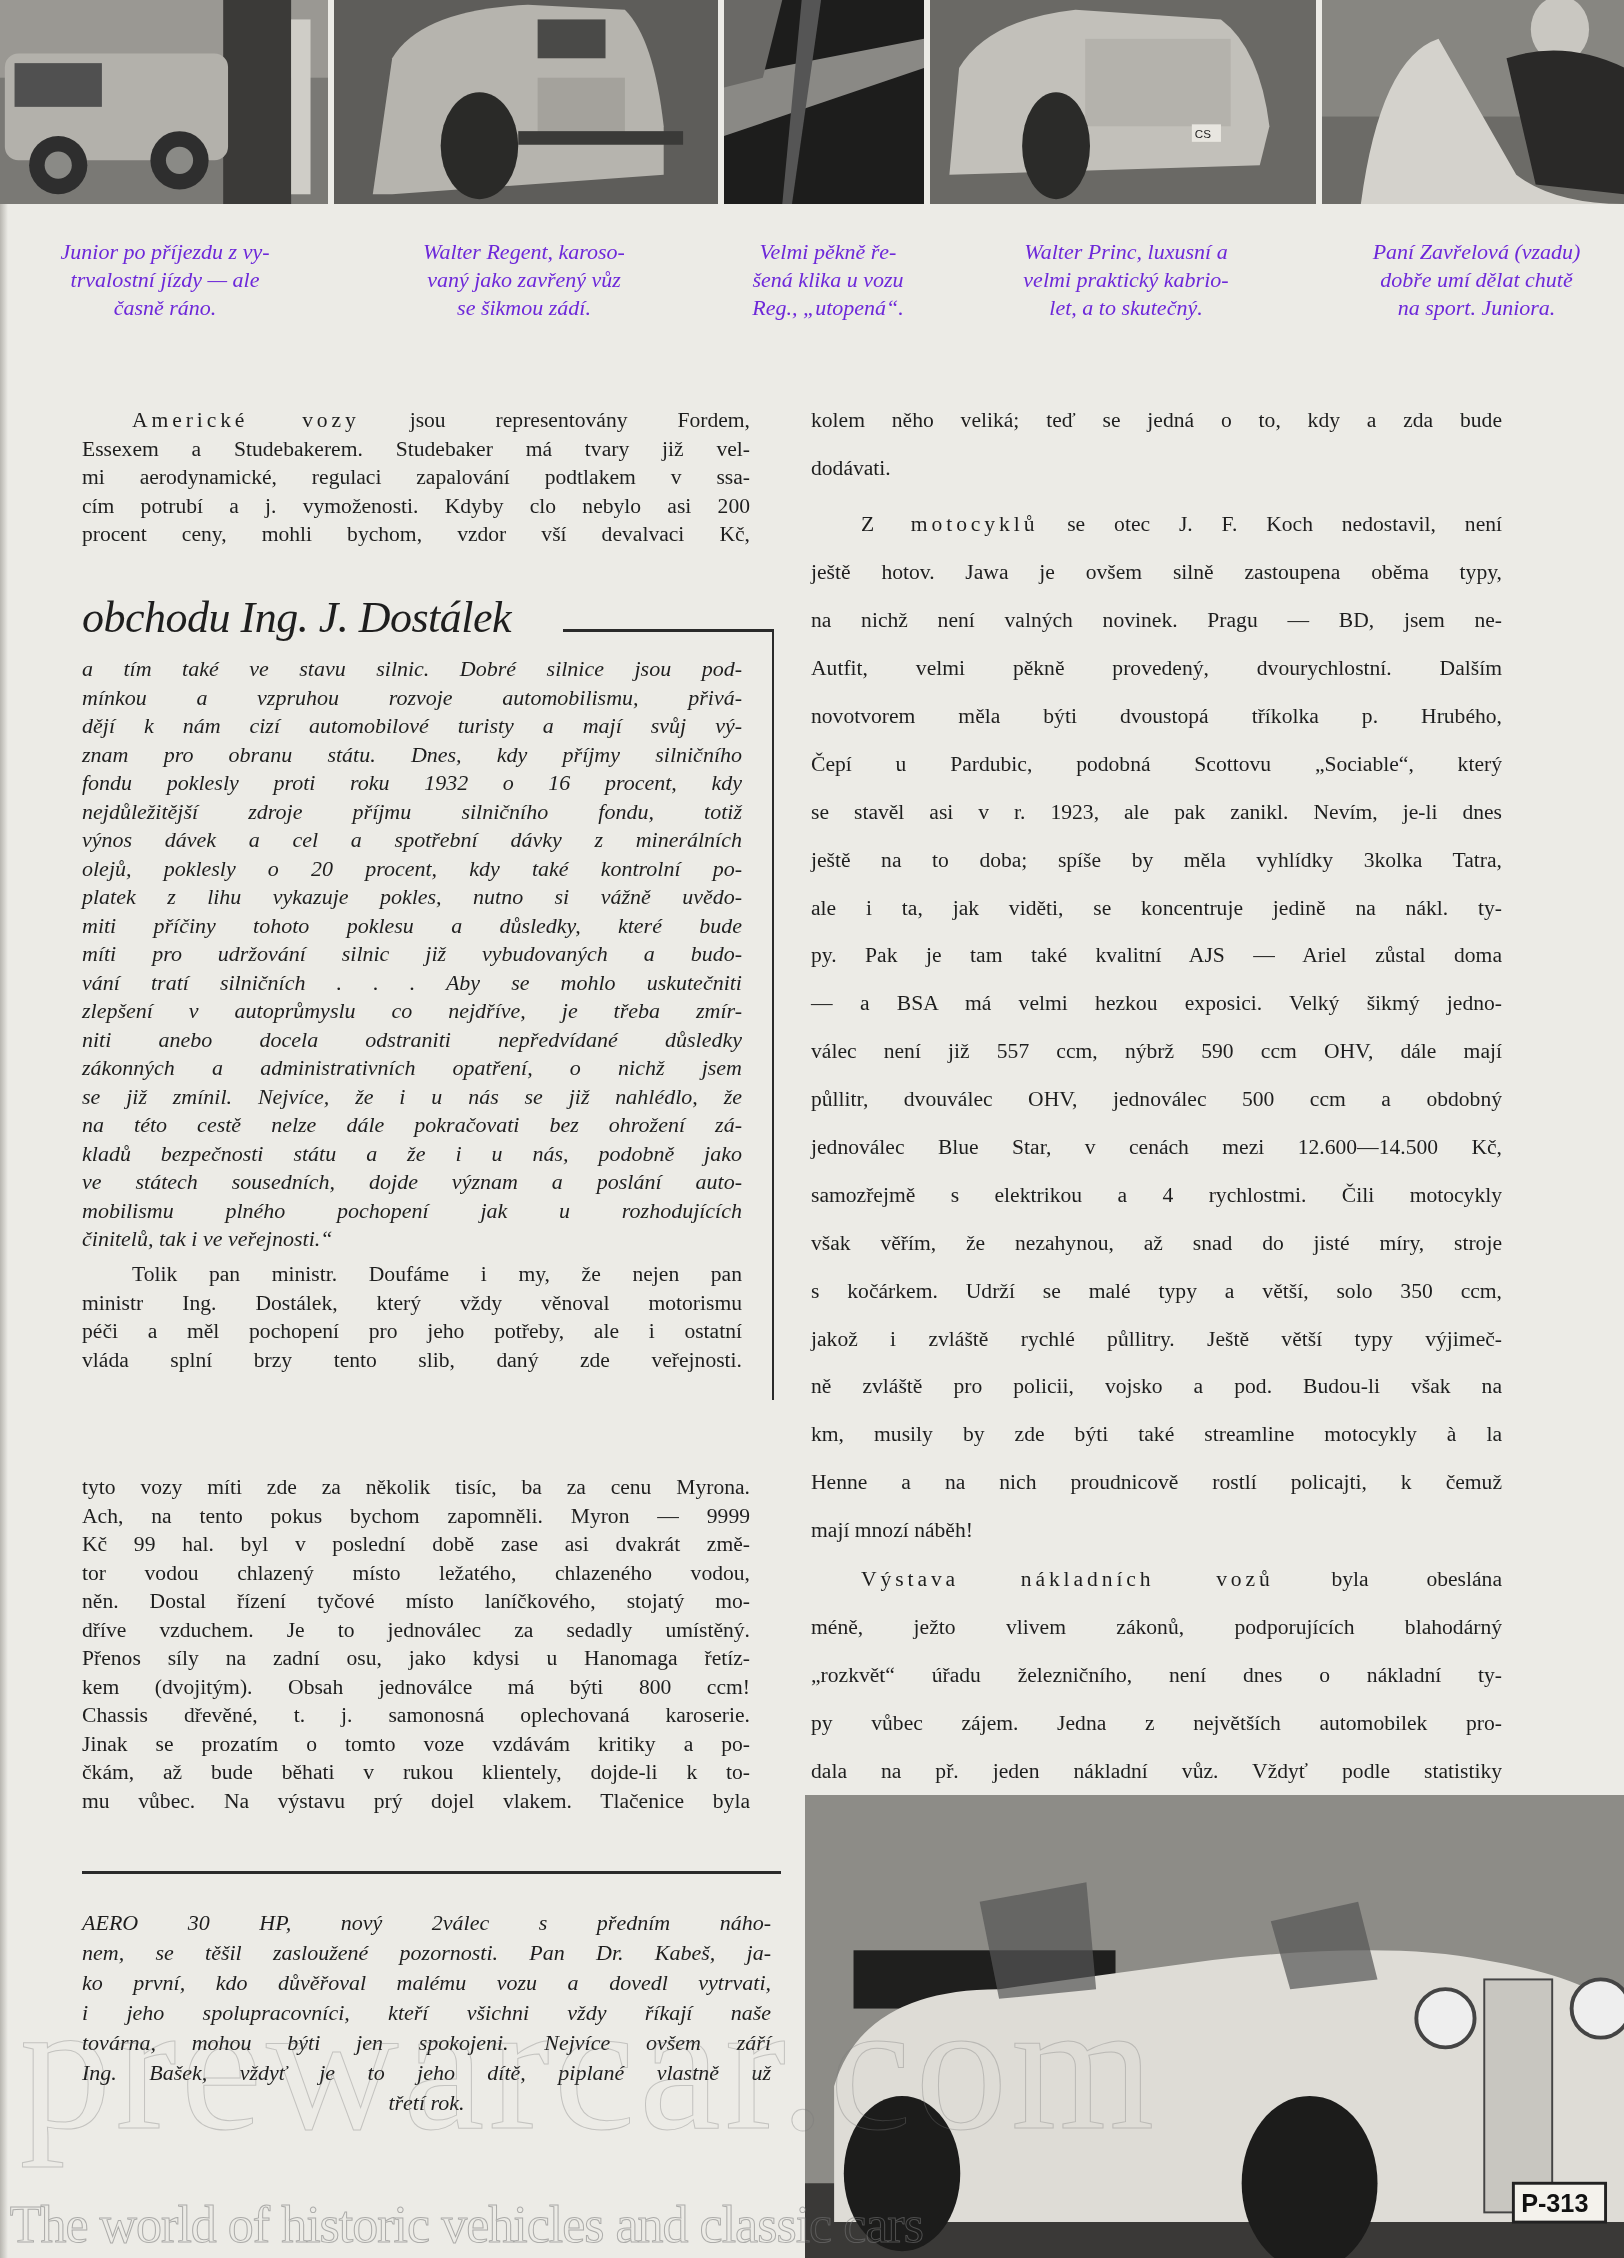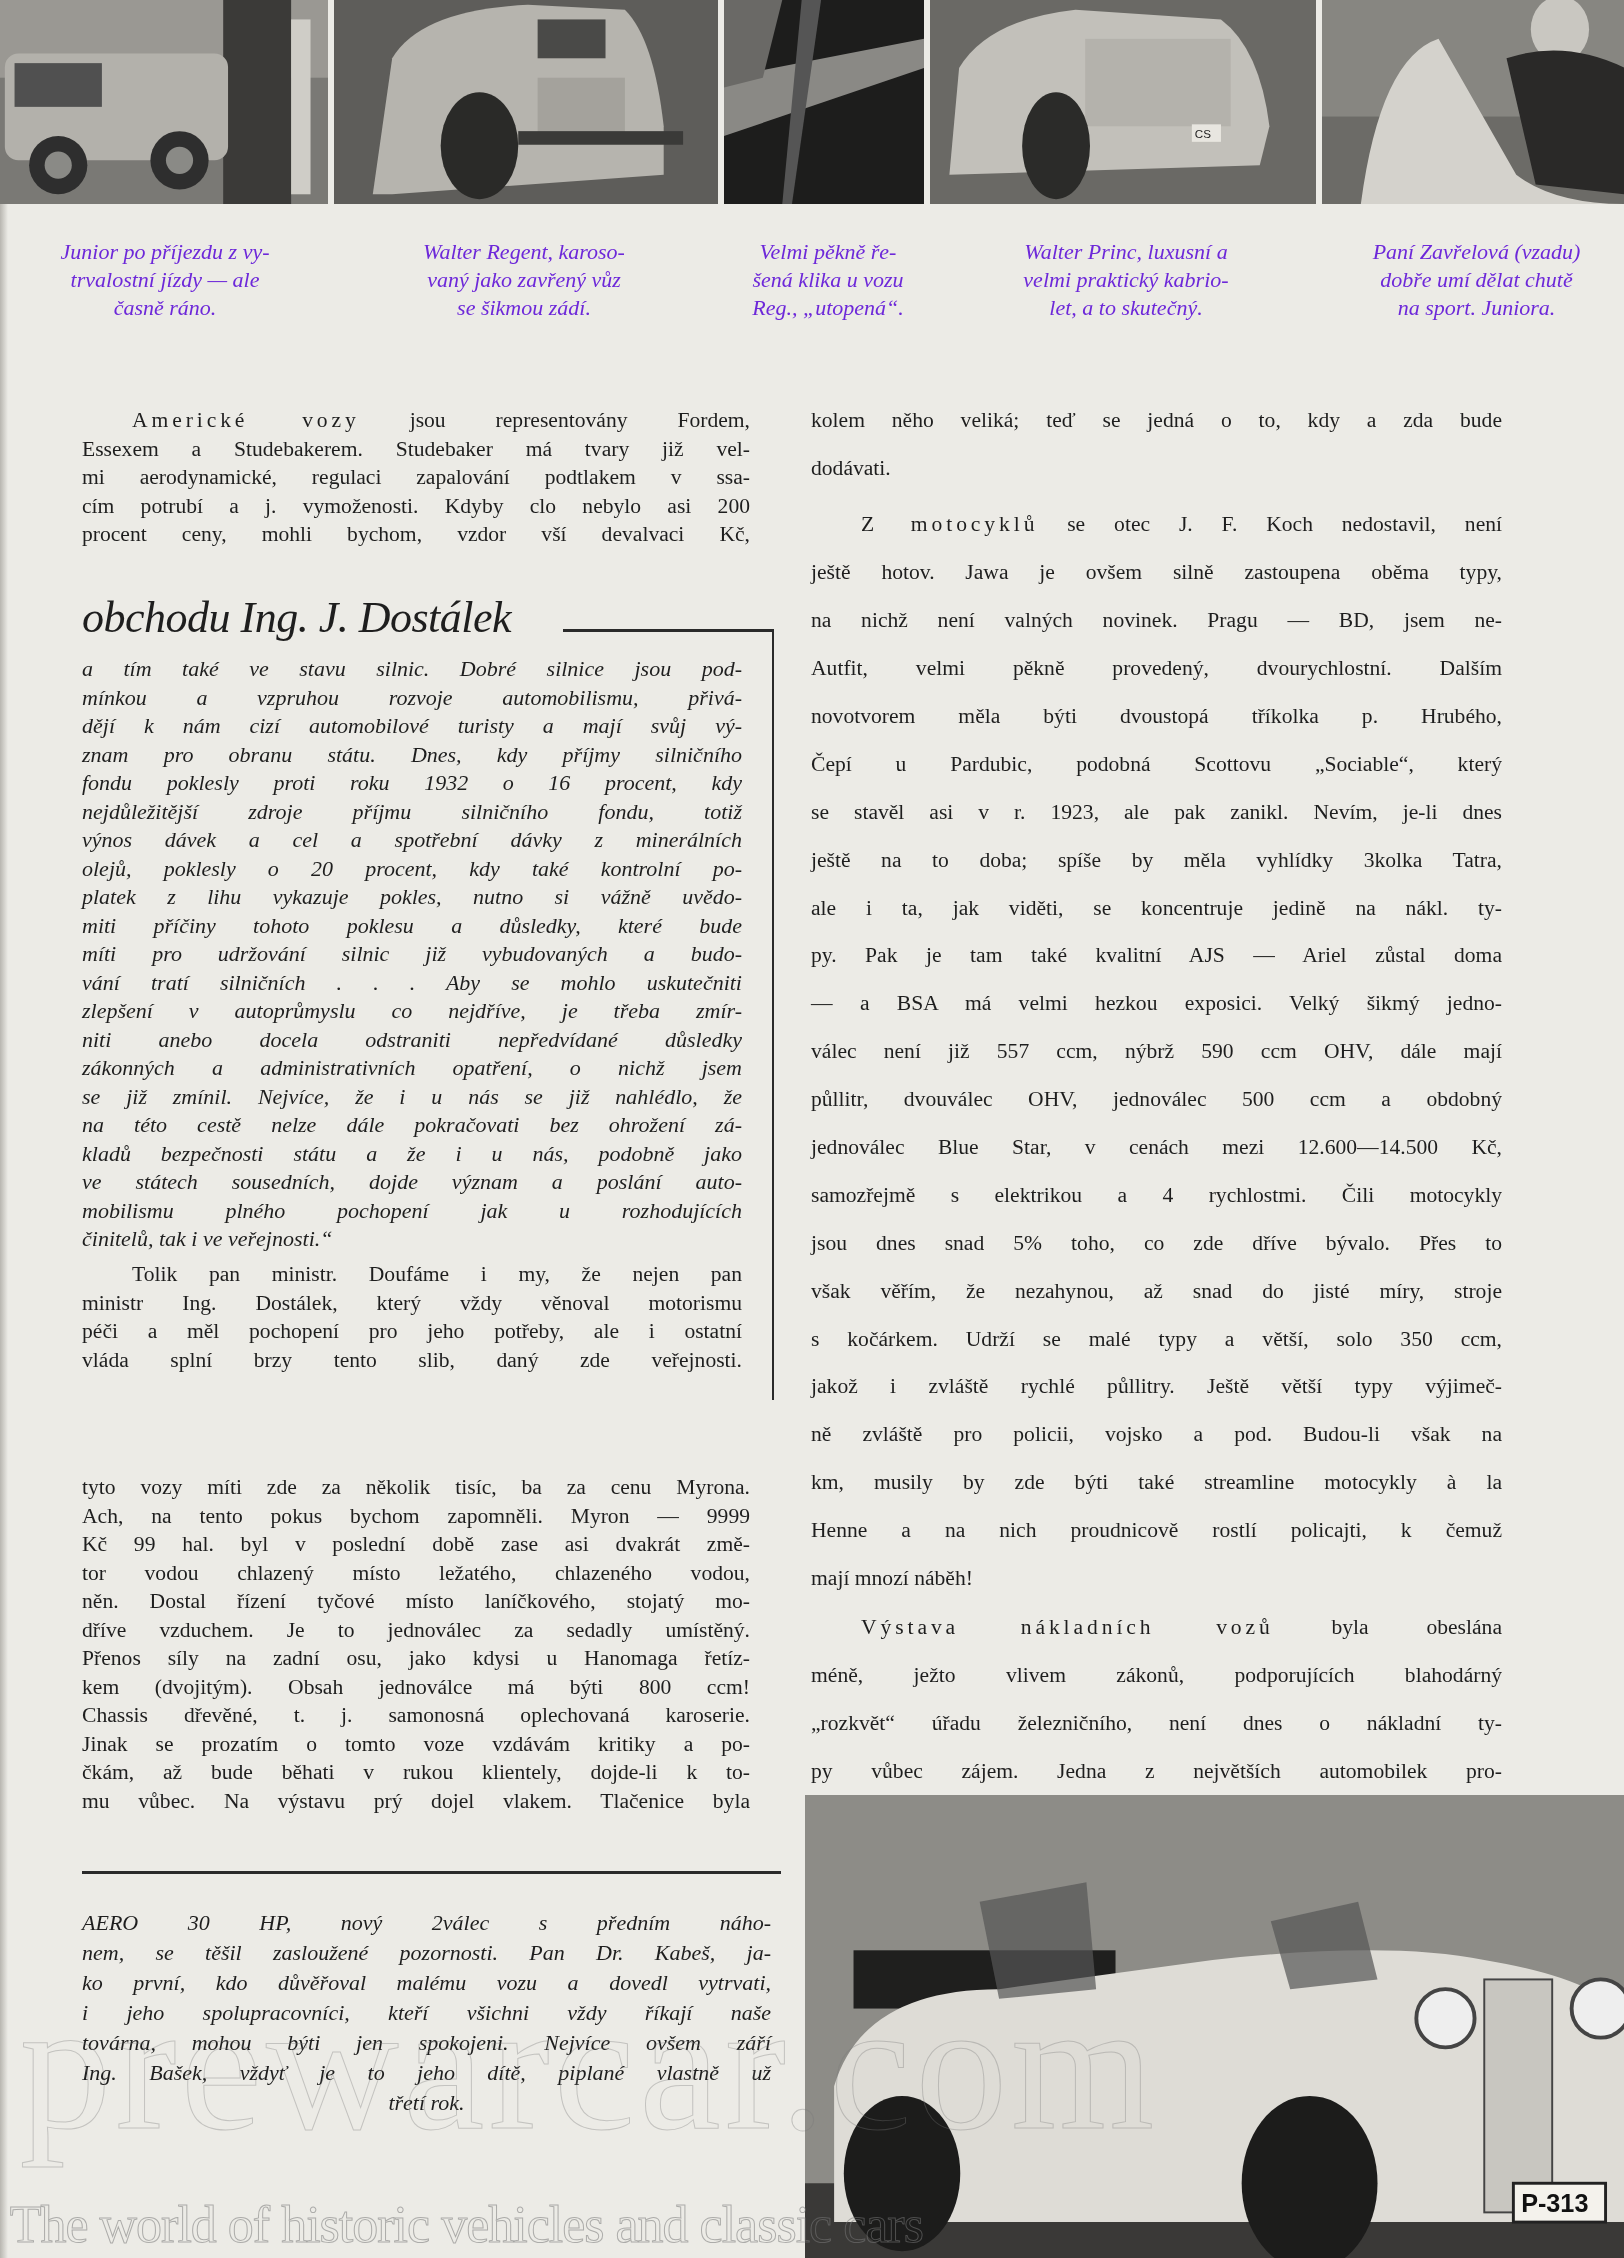--- a/index.html
+++ b/index.html
@@ -239,21 +239,20 @@
       <p>Čepí u Pardubic, podobná Scottovu „Sociable“, který</p>
       <p>se stavěl asi v r. 1923, ale pak zanikl. Nevím, je-li dnes</p>
       <p>ještě na to doba; spíše by měla vyhlídky 3kolka Tatra,</p>
       <p>ale i ta, jak viděti, se koncentruje jedině na nákl. ty-</p>
       <p>py. Pak je tam také kvalitní AJS — Ariel zůstal doma</p>
       <p>— a BSA má velmi hezkou exposici. Velký šikmý jedno-</p>
       <p>válec není již 557 ccm, nýbrž 590 ccm OHV, dále mají</p>
       <p>půllitr, dvouválec OHV, jednoválec 500 ccm a obdobný</p>
       <p>jednoválec Blue Star, v cenách mezi 12.600—14.500 Kč,</p>
       <p>samozřejmě s elektrikou a 4 rychlostmi. Čili motocykly</p>
-      <p>jsou dnes snad 5% toho, co zde dříve bývalo. Přes to</p>
       <p>však věřím, že nezahynou, až snad do jisté míry, stroje</p>
       <p>s kočárkem. Udrží se malé typy a větší, solo 350 ccm,</p>
       <p>jakož i zvláště rychlé půllitry. Ještě větší typy výjimeč-</p>
       <p>ně zvláště pro policii, vojsko a pod. Budou-li však na</p>
       <p>km, musily by zde býti také streamline motocykly à la</p>
       <p>Henne a na nich proudnicově rostlí policajti, k čemuž</p>
       <p class="last">mají mnozí náběh!</p>
     </div>
     <div style="margin-bottom: 20.4px;">
       <p class="ind"><span class="spaced">Výstava nákladních vozů</span><span> byla obeslána</span></p>

